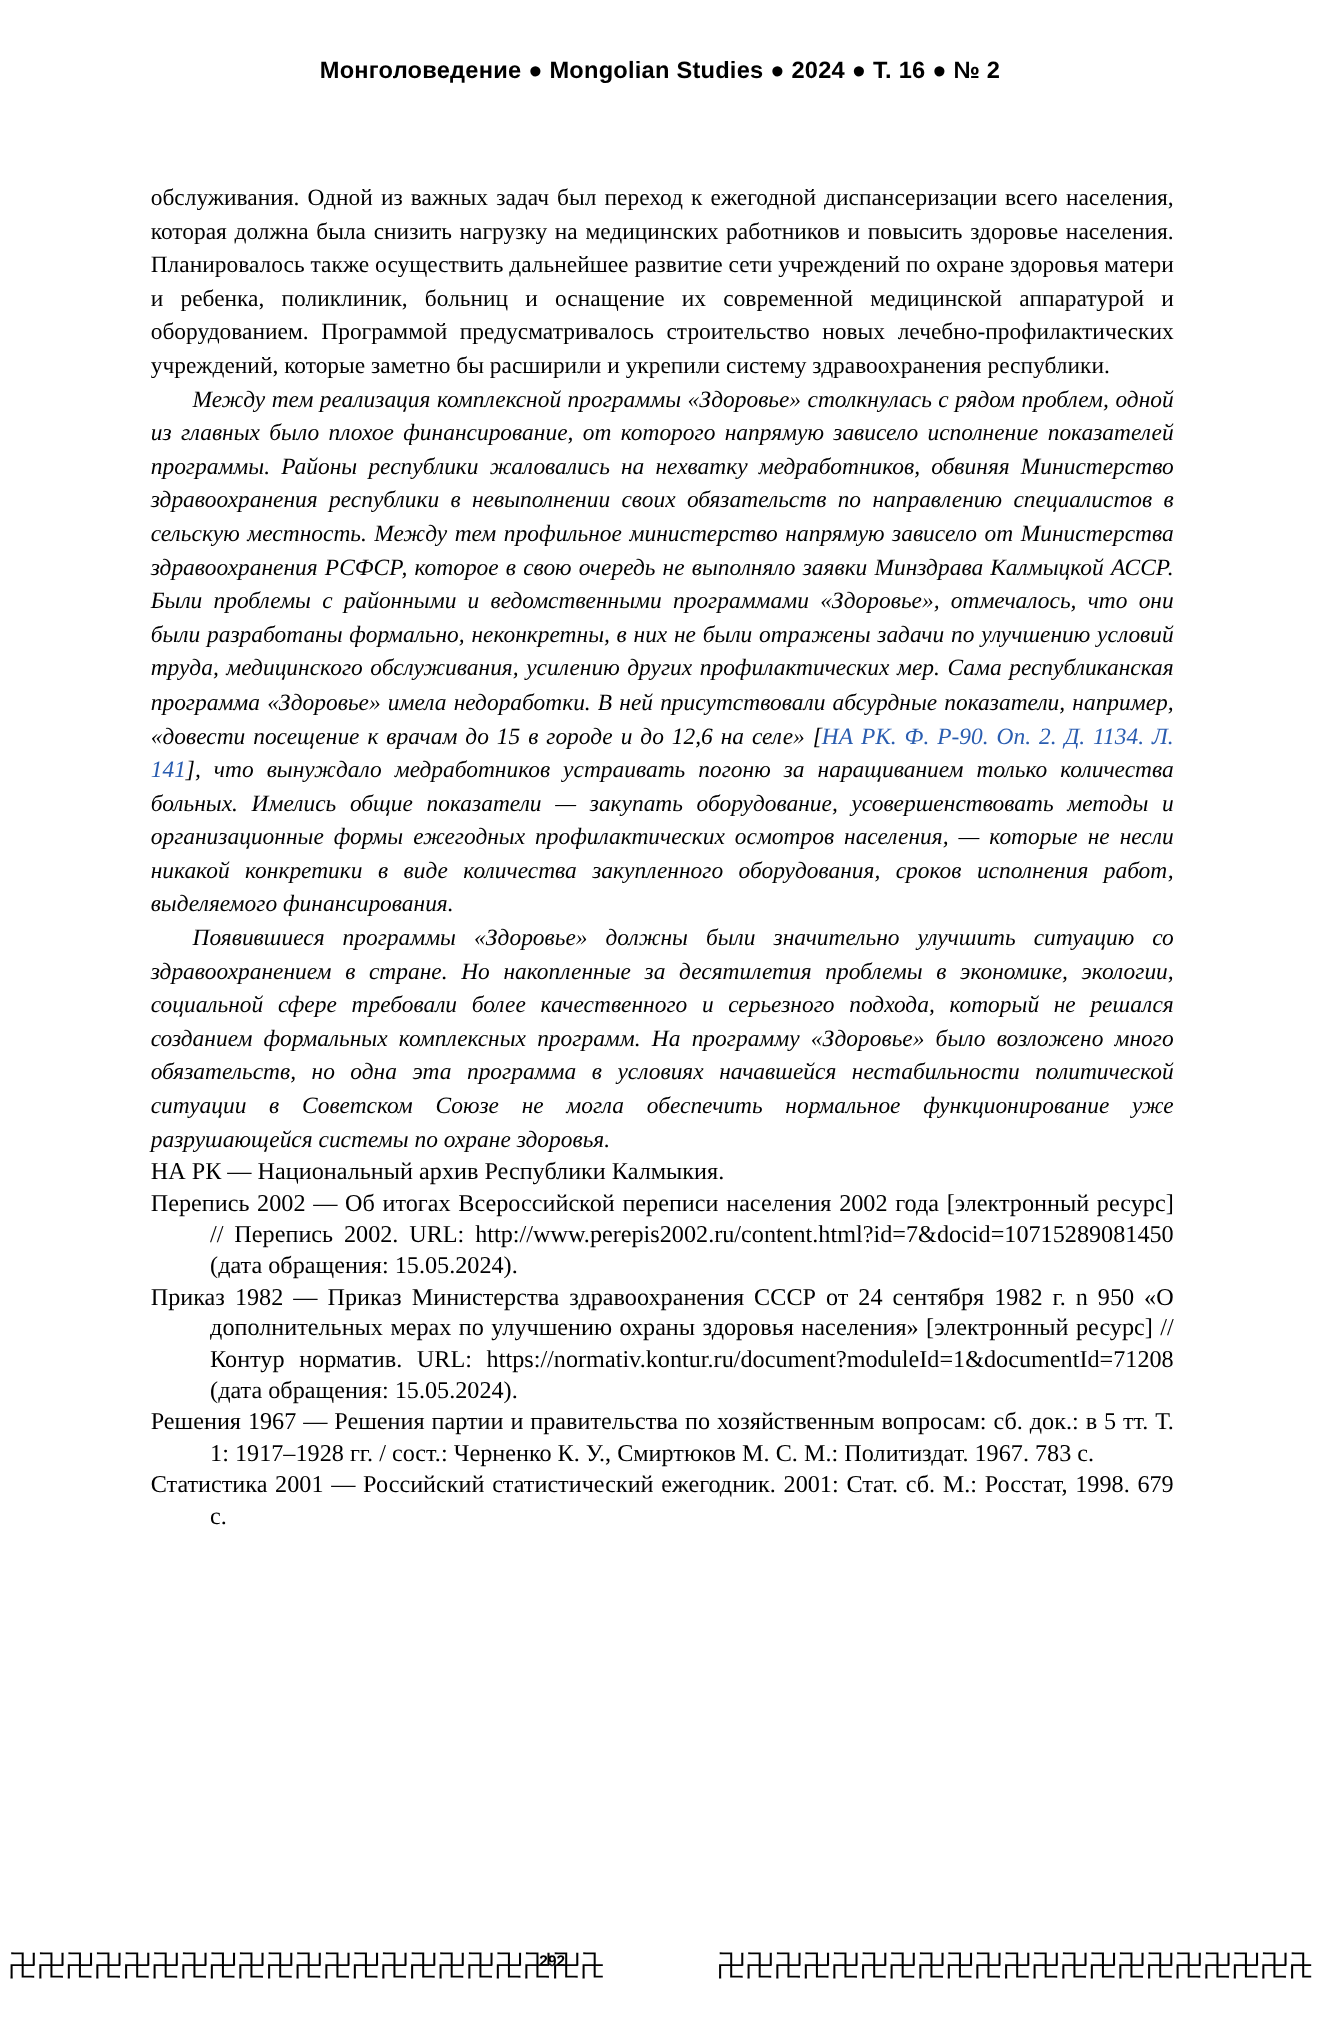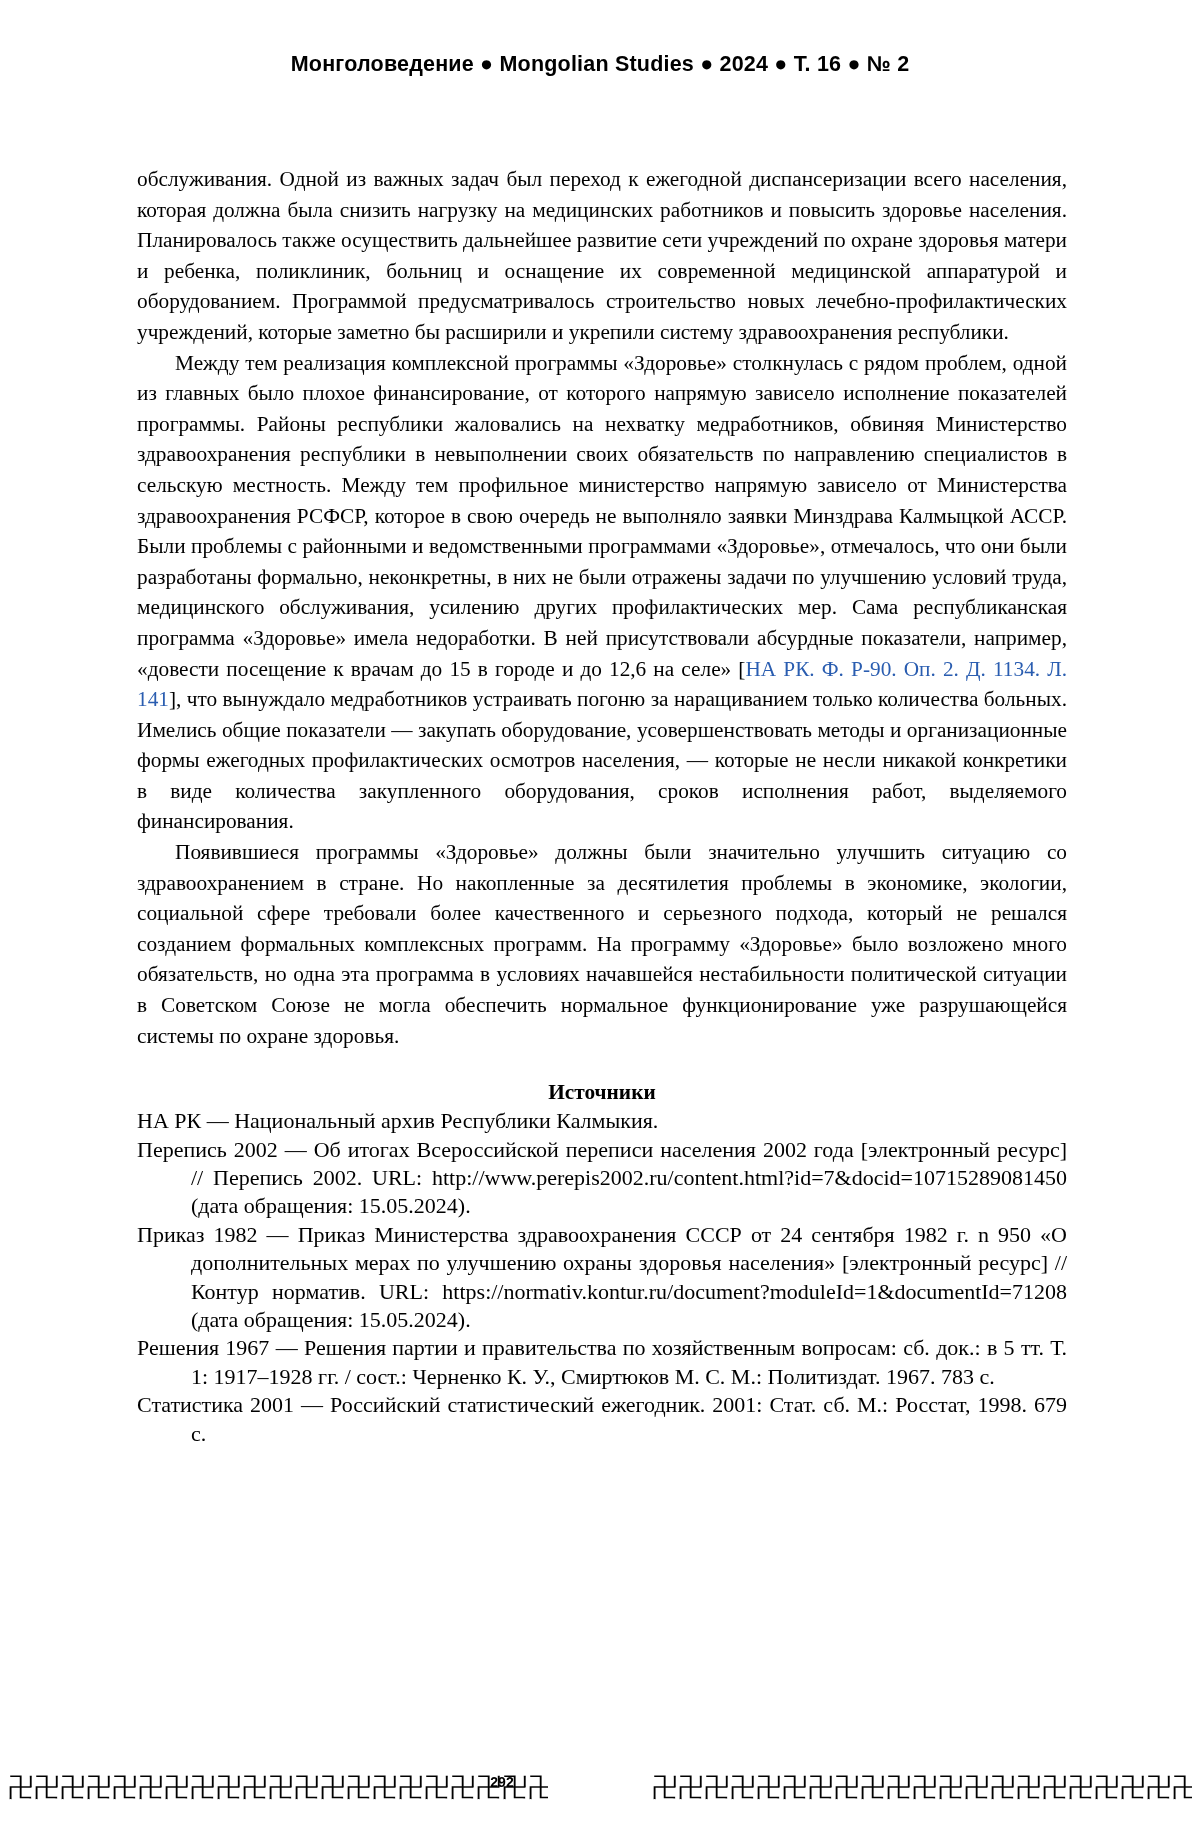--- a/index.html
+++ b/index.html
@@ -47,20 +47,21 @@
     line-height: 30.6px;
     text-align: justify;
     text-justify: inter-word;
     hyphens: manual;
   }
   p.body + p.body {
     margin-top: 0;
   }
   p.indent {
     text-indent: 38px;
+    font-style: italic;
   }
   .link {
     color: #2a5db0;
   }
   .sources-title {
     margin-top: 26px;
     text-align: center;
     font-weight: bold;
     font-size: 21.3px;
     line-height: 30px;
@@ -116,21 +117,20 @@
   <div class="running-head">Монголоведение ● Mongolian  Studies ● 2024 ● Т. 16 ● № 2</div>
 
   <div class="content">
 
     <p class="body">обслуживания. Одной из важных задач был переход к ежегодной диспансеризации всего населения, которая должна была снизить нагрузку на медицинских работников и повысить здоровье населения. Планировалось также осуществить дальнейшее развитие сети учреждений по охране здоровья матери и ребенка, поликлиник, больниц и оснащение их современной медицинской аппаратурой и оборудованием. Программой предусматривалось строительство новых лечебно-профилактических учреждений, которые заметно бы расширили и укрепили систему здравоохранения республики.</p>
 
     <p class="body indent"><span>Между тем реализация комплексной программы «Здоровье» столкнулась с рядом проблем, одной из главных было плохое финансирование, от которого напрямую зависело исполнение показателей программы. Районы республики жаловались на нехватку медработников, обвиняя Министерство здравоохранения республики в невыполнении своих обязательств по направлению специалистов в сельскую местность. Между тем профильное министерство напрямую зависело от Министерства здравоохранения РСФСР, которое в свою очередь не выполняло заявки Минздрава Калмыцкой АССР. Были проблемы с районными и ведомственными программами «Здоровье», отмечалось, что они были разработаны формально, неконкретны, в них не были отражены задачи по улучшению условий труда, медицинского обслуживания, усилению других профилактических мер. Сама республиканская программа «Здоровье» имела недоработки. В ней присутствовали абсурдные показатели, например, «довести посещение к врачам до 15 в городе и до 12,6 на селе» [</span><span class="link">НА РК. Ф. Р-90. Оп. 2. Д. 1134. Л. 141</span><span>], что вынуждало медработников устраивать погоню за наращиванием только количества больных. Имелись общие показатели — закупать оборудование, усовершенствовать методы и организационные формы ежегодных профилактических осмотров населения, — которые не несли никакой конкретики в виде количества закупленного оборудования, сроков исполнения работ, выделяемого финансирования.</span></p>
 
     <p class="body indent">Появившиеся программы «Здоровье» должны были значительно улучшить ситуацию со здравоохранением в стране. Но накопленные за десятилетия проблемы в экономике, экологии, социальной сфере требовали более качественного и серьезного подхода, который не решался созданием формальных комплексных программ. На программу «Здоровье» было возложено много обязательств, но одна эта программа в условиях начавшейся нестабильности политической ситуации в Советском Союзе не могла обеспечить нормальное функционирование уже разрушающейся системы по охране здоровья.</p>
 
-    <div class="sources-title">Источники</div>
 
     <p class="ref">НА РК — Национальный архив Республики Калмыкия.</p>
     <p class="ref">Перепись 2002 — Об итогах Всероссийской переписи населения 2002 года [электронный ресурс] // Перепись 2002. URL: http://www.perepis2002.ru/content.html?id=7&amp;docid=10715289081450 (дата обращения: 15.05.2024).</p>
     <p class="ref">Приказ 1982 — Приказ Министерства здравоохранения СССР от 24 сентября 1982 г. n 950 «О дополнительных мерах по улучшению охраны здоровья населения» [электронный ресурс] // Контур норматив. URL: https://normativ.kontur.ru/document?moduleId=1&amp;documentId=71208  (дата обращения: 15.05.2024).</p>
     <p class="ref">Решения 1967 — Решения партии и правительства по хозяйственным вопросам: сб. док.: в 5 тт. Т. 1: 1917–1928 гг. / сост.: Черненко К. У., Смиртюков М. С. М.: Политиздат. 1967. 783 с.</p>
     <p class="ref">Статистика 2001 — Российский статистический ежегодник. 2001: Стат. сб. М.: Росстат, 1998. 679 с.</p>
 
   </div>
 
   <div class="footer">

